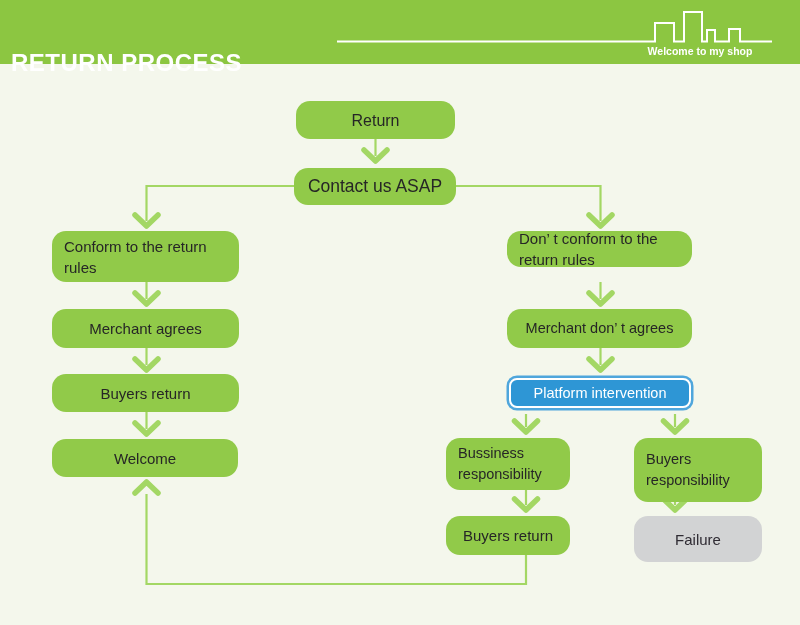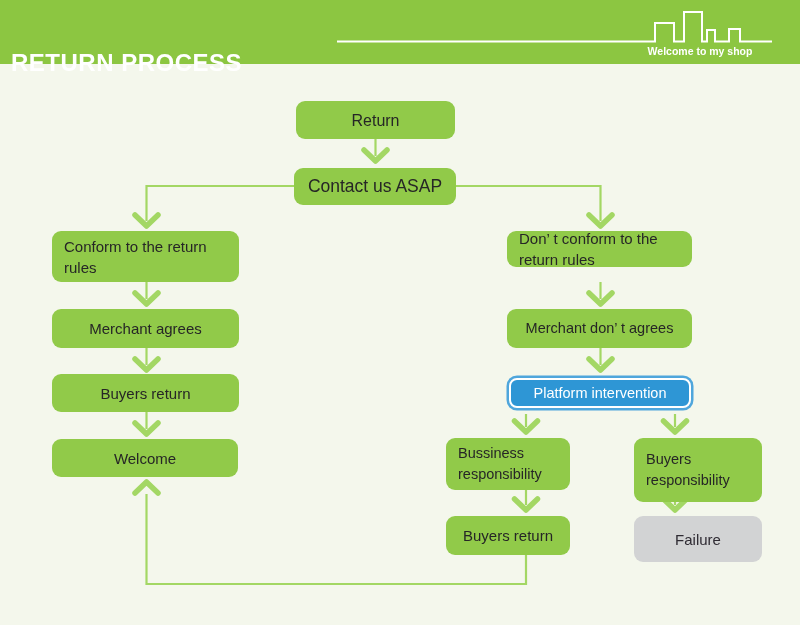--- a/index.html
+++ b/index.html
@@ -32,21 +32,21 @@
   }
   
   .wires{position:absolute;left:0;top:0;z-index:1;}
   .wires .wire{stroke:var(--connector-green,#A3D764);stroke-width:2.2;fill:none;}
   .wires .head{stroke:var(--connector-green,#A3D764);stroke-width:5.5;fill:none;
                stroke-linecap:round;stroke-linejoin:round;}
   
   .node{
     position:absolute;z-index:2;
     background:var(--node-green,#91CA49);
-    border-radius:9px;
+    border-radius:14px;
     color:var(--text-dark,#262626);
     font-size:15px;line-height:21px;
     display:flex;flex-direction:column;justify-content:center;
     box-sizing:border-box;
   }
   .node.center{align-items:center;text-align:center;}
   .node.left{padding:0 12px;}
   .node.gray{background:var(--failure-gray,#D2D3D4);color:#2F2B33;}
   .node.blue{
     background:var(--platform-blue,#2E96D5);

